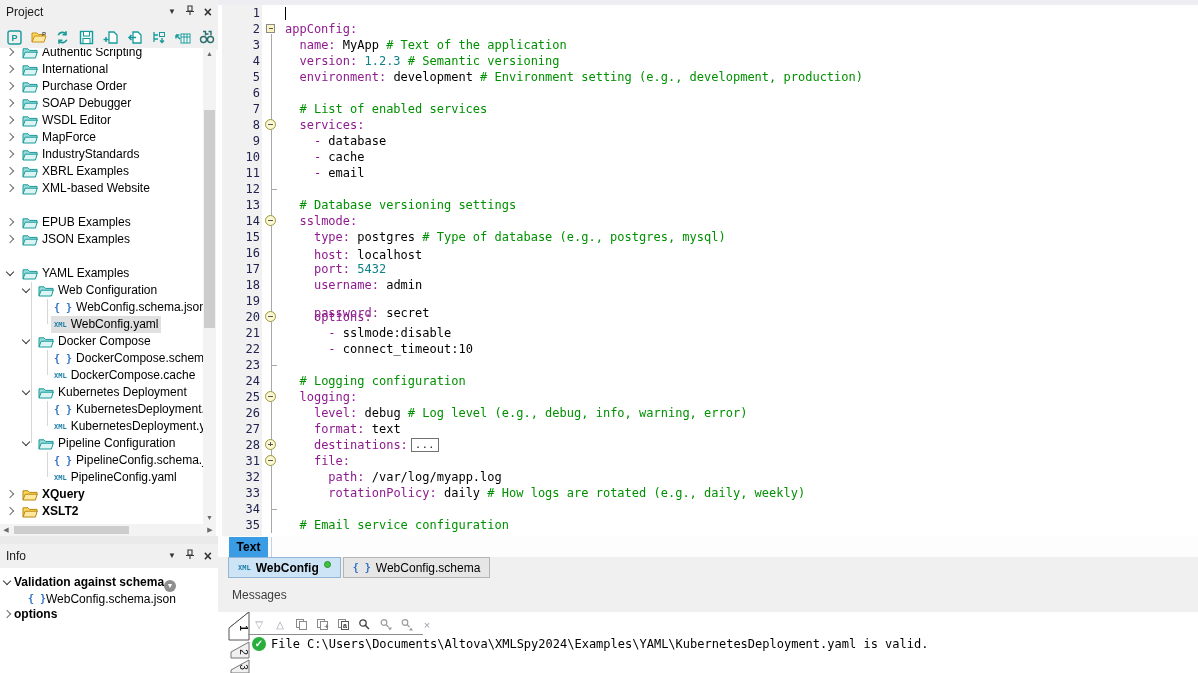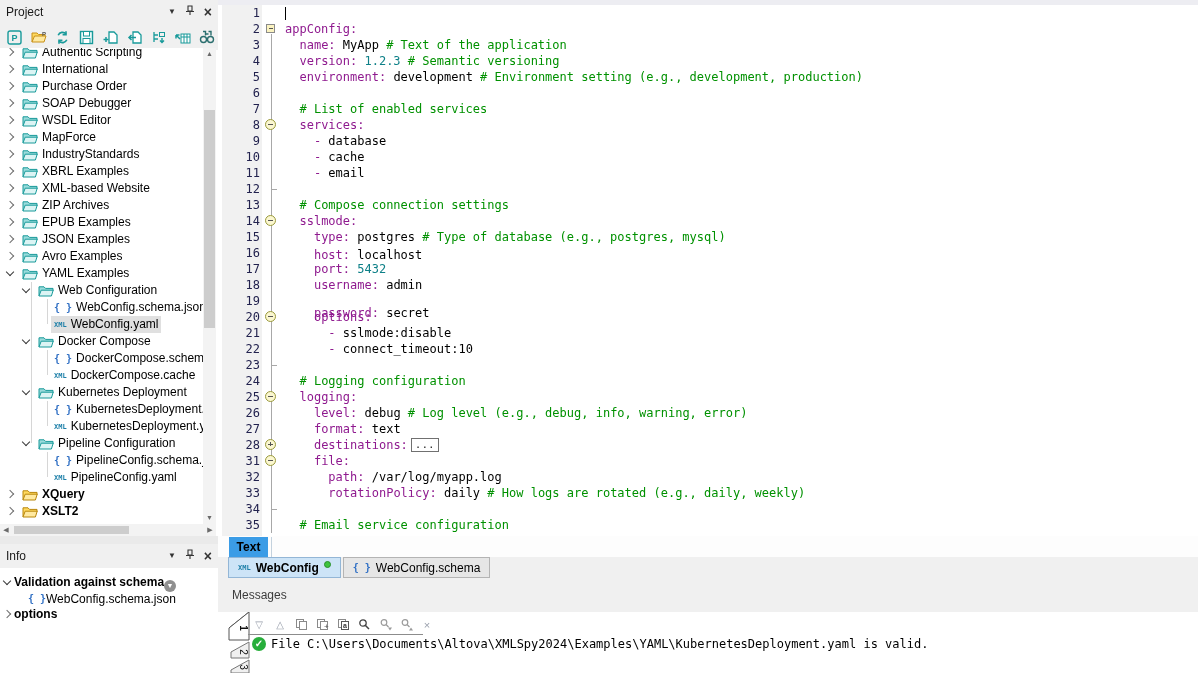--- a/index.html
+++ b/index.html
@@ -279,32 +279,20 @@
           <span class="titem" style="left: 19px;">
             <span style="display: inline-flex; align-items: center;">
               <svg width="16" height="12" viewBox="0 0 16 12">
                 <path d="M1,11 V1.8 H6 L7.5,3.4 H15 V6" fill="#9adbdb" stroke="#189a9a"></path>
                 <path d="M1,11 L3.2,5.2 H15.2 L13.4,11 Z" fill="#dcf4f4" stroke="#189a9a"></path>
               </svg>
             </span>
             <span class="tlabel">XML-based Website</span>
           </span>
         </div>
-        <div class="trow" style="top: 149px;">
-          <span class="chev r" style="left: 7px;"></span>
-          <span class="titem" style="left: 19px;">
-            <span style="display: inline-flex; align-items: center;">
-              <svg width="16" height="12" viewBox="0 0 16 12">
-                <path d="M1,11 V1.8 H6 L7.5,3.4 H15 V6" fill="#9adbdb" stroke="#189a9a"></path>
-                <path d="M1,11 L3.2,5.2 H15.2 L13.4,11 Z" fill="#dcf4f4" stroke="#189a9a"></path>
-              </svg>
-            </span>
-            <span class="tlabel">ZIP Archives</span>
-          </span>
-        </div>
         <div class="trow" style="top: 166px;">
           <span class="chev r" style="left: 7px;"></span>
           <span class="titem" style="left: 19px;">
             <span style="display: inline-flex; align-items: center;">
               <svg width="16" height="12" viewBox="0 0 16 12">
                 <path d="M1,11 V1.8 H6 L7.5,3.4 H15 V6" fill="#9adbdb" stroke="#189a9a"></path>
                 <path d="M1,11 L3.2,5.2 H15.2 L13.4,11 Z" fill="#dcf4f4" stroke="#189a9a"></path>
               </svg>
             </span>
             <span class="tlabel">EPUB Examples</span>
@@ -313,32 +301,20 @@
         <div class="trow" style="top: 183px;">
           <span class="chev r" style="left: 7px;"></span>
           <span class="titem" style="left: 19px;">
             <span style="display: inline-flex; align-items: center;">
               <svg width="16" height="12" viewBox="0 0 16 12">
                 <path d="M1,11 V1.8 H6 L7.5,3.4 H15 V6" fill="#9adbdb" stroke="#189a9a"></path>
                 <path d="M1,11 L3.2,5.2 H15.2 L13.4,11 Z" fill="#dcf4f4" stroke="#189a9a"></path>
               </svg>
             </span>
             <span class="tlabel">JSON Examples</span>
-          </span>
-        </div>
-        <div class="trow" style="top: 200px;">
-          <span class="chev r" style="left: 7px;"></span>
-          <span class="titem" style="left: 19px;">
-            <span style="display: inline-flex; align-items: center;">
-              <svg width="16" height="12" viewBox="0 0 16 12">
-                <path d="M1,11 V1.8 H6 L7.5,3.4 H15 V6" fill="#9adbdb" stroke="#189a9a"></path>
-                <path d="M1,11 L3.2,5.2 H15.2 L13.4,11 Z" fill="#dcf4f4" stroke="#189a9a"></path>
-              </svg>
-            </span>
-            <span class="tlabel">Avro Examples</span>
           </span>
         </div>
         <div class="trow" style="top: 217px;">
           <span class="chev d" style="left: 7px;"></span>
           <span class="titem" style="left: 19px;">
             <span style="display: inline-flex; align-items: center;">
               <svg width="16" height="12" viewBox="0 0 16 12">
                 <path d="M1,11 V1.8 H6 L7.5,3.4 H15 V6" fill="#9adbdb" stroke="#189a9a"></path>
                 <path d="M1,11 L3.2,5.2 H15.2 L13.4,11 Z" fill="#dcf4f4" stroke="#189a9a"></path>
               </svg>
@@ -565,21 +541,21 @@
         <div class="cline" style="top: 101px;">  <span class="tk-c"># List of enabled services</span></div>
         <div class="fcirc" style="top: 119px;">
           <div class="fm"></div>
         </div>
         <div class="cline" style="top: 117px;">  <span class="tk-k">services:</span></div>
         <div class="cline" style="top: 133px;">    <span class="tk-d">- </span><span class="tk-v">database</span></div>
         <div class="cline" style="top: 149px;">    <span class="tk-d">- </span><span class="tk-v">cache</span></div>
         <div class="cline" style="top: 165px;">    <span class="tk-d">- </span><span class="tk-v">email</span></div>
         <div class="foldtick" style="top: 189px;"></div>
         <div class="cline" style="top: 181px;"></div>
-        <div class="cline" style="top: 197px;">  <span class="tk-c"># Compose connection settings</span></div>
+        <div class="cline" style="top: 197px;">  <span class="tk-c"># Database versioning settings</span></div>
         <div class="fcirc" style="top: 215px;">
           <div class="fm"></div>
         </div>
         <div class="cline" style="top: 213px;">  <span class="tk-k">sslmode:</span></div>
         <div class="cline" style="top: 229px;">    <span class="tk-k">type:</span><span class="tk-v"> postgres </span><span class="tk-c"># Type of database (e.g., postgres, mysql)</span></div>
         <div class="cline" style="top: 247px;">    <span class="tk-k">host:</span><span class="tk-v"> localhost</span></div>
         <div class="cline" style="top: 261px;">    <span class="tk-k">port:</span><span class="tk-n"> 5432</span></div>
         <div class="cline" style="top: 277px;">    <span class="tk-k">username:</span><span class="tk-v"> admin</span></div>
         <div class="cline" style="top: 305px;">    <span class="tk-k">password:</span><span class="tk-v"> secret</span></div>
         <div class="fcirc" style="top: 311px;">

